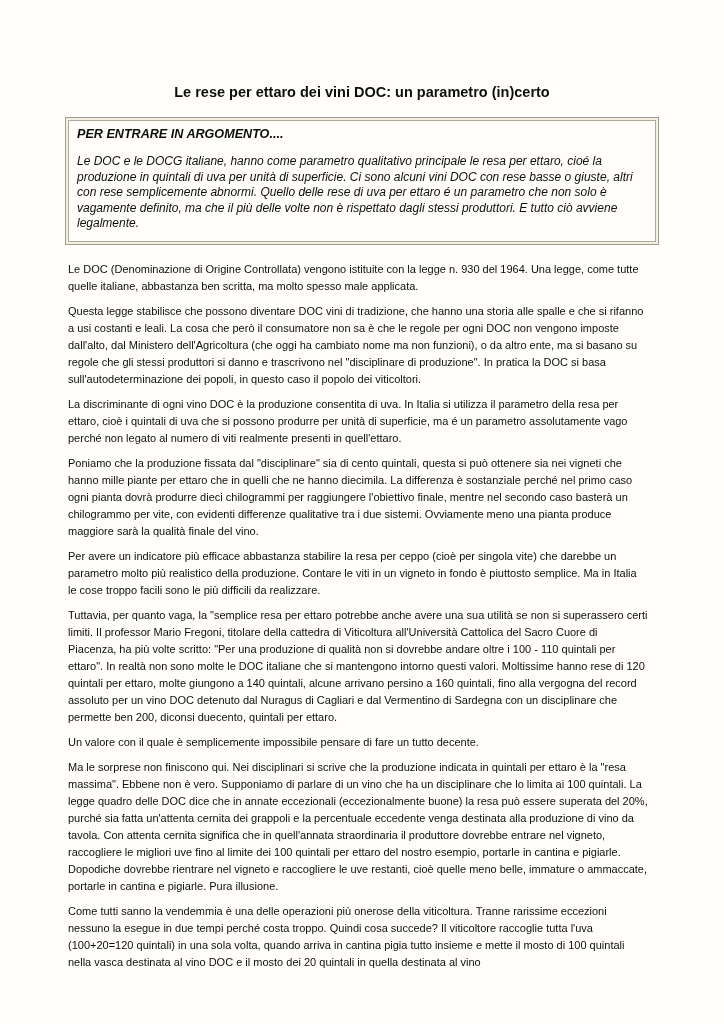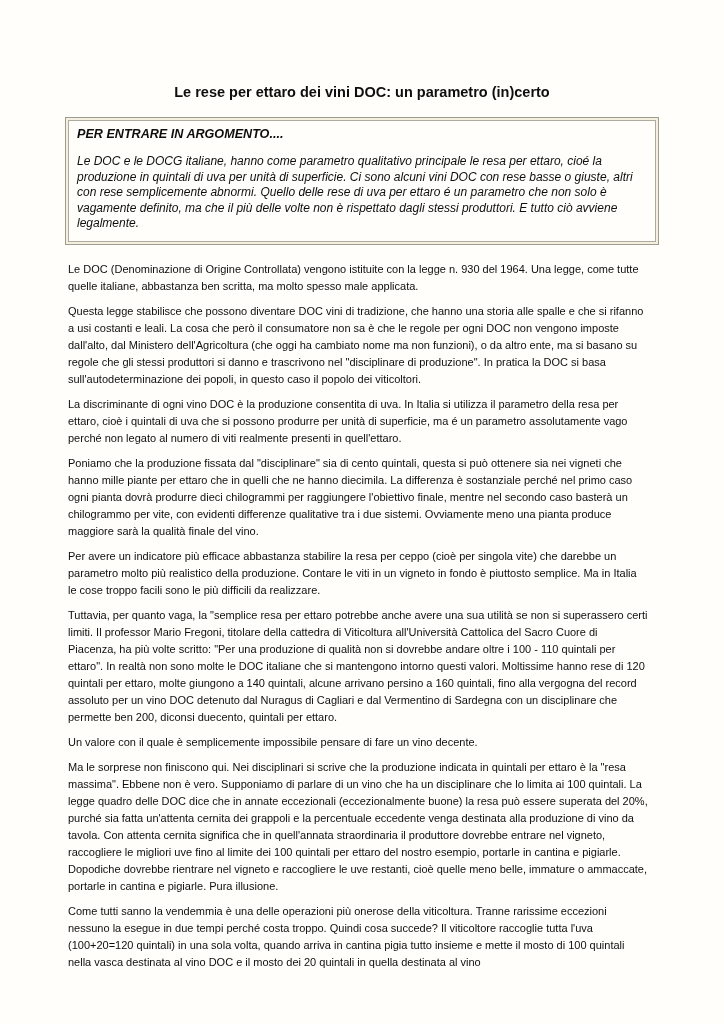--- a/index.html
+++ b/index.html
@@ -73,18 +73,18 @@
     </div>
   </div>
 
   <div class="article">
     <p>Le DOC (Denominazione di Origine Controllata) vengono istituite con la legge n. 930 del 1964. Una legge, come tutte quelle italiane, abbastanza ben scritta, ma molto spesso male applicata.</p>
     <p>Questa legge stabilisce che possono diventare DOC vini di tradizione, che hanno una storia alle spalle e che si rifanno a usi costanti e leali. La cosa che però il consumatore non sa è che le regole per ogni DOC non vengono imposte dall'alto, dal Ministero dell'Agricoltura (che oggi ha cambiato nome ma non funzioni), o da altro ente, ma si basano su regole che gli stessi produttori si danno e trascrivono nel "disciplinare di produzione". In pratica la DOC si basa sull'autodeterminazione dei popoli, in questo caso il popolo dei viticoltori.</p>
     <p>La discriminante di ogni vino DOC è la produzione consentita di uva. In Italia si utilizza il parametro della resa per ettaro, cioè i quintali di uva che si possono produrre per unità di superficie, ma é un parametro assolutamente vago perché non legato al numero di viti realmente presenti in quell'ettaro.</p>
     <p>Poniamo che la produzione fissata dal "disciplinare" sia di cento quintali, questa si può ottenere sia nei vigneti che hanno mille piante per ettaro che in quelli che ne hanno diecimila. La differenza è sostanziale perché nel primo caso ogni pianta dovrà produrre dieci chilogrammi per raggiungere l'obiettivo finale, mentre nel secondo caso basterà un chilogrammo per vite, con evidenti differenze qualitative tra i due sistemi. Ovviamente meno una pianta produce maggiore sarà la qualità finale del vino.</p>
     <p>Per avere un indicatore più efficace abbastanza stabilire la resa per ceppo (cioè per singola vite) che darebbe un parametro molto più realistico della produzione. Contare le viti in un vigneto in fondo è piuttosto semplice. Ma in Italia le cose troppo facili sono le più difficili da realizzare.</p>
     <p>Tuttavia, per quanto vaga, la "semplice resa per ettaro potrebbe anche avere una sua utilità se non si superassero certi limiti. Il professor Mario Fregoni, titolare della cattedra di Viticoltura all'Università Cattolica del Sacro Cuore di Piacenza, ha più volte scritto: "Per una produzione di qualità non si dovrebbe andare oltre i 100 - 110 quintali per ettaro". In realtà non sono molte le DOC italiane che si mantengono intorno questi valori. Moltissime hanno rese di 120 quintali per ettaro, molte giungono a 140 quintali, alcune arrivano persino a 160 quintali, fino alla vergogna del record assoluto per un vino DOC detenuto dal Nuragus di Cagliari e dal Vermentino di Sardegna con un disciplinare che permette ben 200, diconsi duecento, quintali per ettaro.</p>
-    <p>Un valore con il quale è semplicemente impossibile pensare di fare un vino decente.</p>
+    <p>Un valore con il quale è semplicemente impossibile pensare di fare un tutto decente.</p>
     <p>Ma le sorprese non finiscono qui. Nei disciplinari si scrive che la produzione indicata in quintali per ettaro è la "resa massima". Ebbene non è vero. Supponiamo di parlare di un vino che ha un disciplinare che lo limita ai 100 quintali. La legge quadro delle DOC dice che in annate eccezionali (eccezionalmente buone) la resa può essere superata del 20%, purché sia fatta un'attenta cernita dei grappoli e la percentuale eccedente venga destinata alla produzione di vino da tavola. Con attenta cernita significa che in quell'annata straordinaria il produttore dovrebbe entrare nel vigneto, raccogliere le migliori uve fino al limite dei 100 quintali per ettaro del nostro esempio, portarle in cantina e pigiarle. Dopodiche dovrebbe rientrare nel vigneto e raccogliere le uve restanti, cioè quelle meno belle, immature o ammaccate, portarle in cantina e pigiarle. Pura illusione.</p>
     <p>Come tutti sanno la vendemmia è una delle operazioni più onerose della viticoltura. Tranne rarissime eccezioni nessuno la esegue in due tempi perché costa troppo. Quindi cosa succede? Il viticoltore raccoglie tutta l'uva (100+20=120 quintali) in una sola volta, quando arriva in cantina pigia tutto insieme e mette il mosto di 100 quintali nella vasca destinata al vino DOC e il mosto dei 20 quintali in quella destinata al vino</p>
   </div>
 
 </div>
 
 </body></html>

